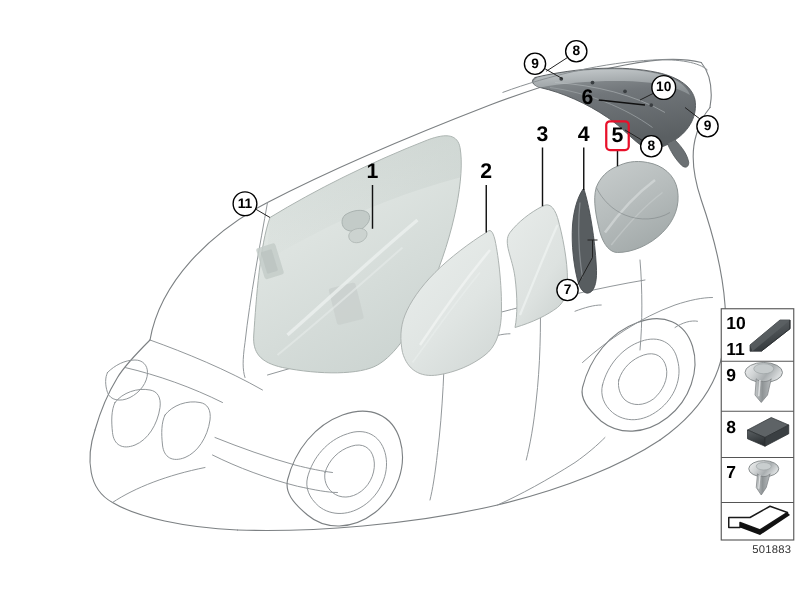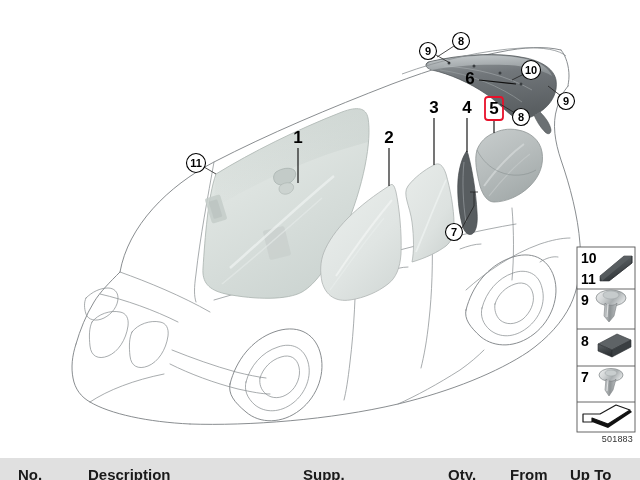--- a/index.html
+++ b/index.html
@@ -463,24 +463,14 @@
           <path d="M592 422 L608 428 L632 412 L630 410 L608 424 L592 418 Z" fill="#111111"></path>
         </g>
       </g>
     </g>
 
     <text class="diagram-id" x="633" y="442">501883</text>
 
   </svg>
 
   <div class="sep-line"></div>
-  <div class="bottom-table-band">
-    <div class="bottom-table-inner">
-      <div class="bt-cell bt-c1">No.</div>
-      <div class="bt-cell bt-c2">Description</div>
-      <div class="bt-cell bt-c3">Supp.</div>
-      <div class="bt-cell bt-c4">Qty.</div>
-      <div class="bt-cell bt-c5">From</div>
-      <div class="bt-cell bt-c6">Up To</div>
-    </div>
-  </div>
 
 </div>
 
 </body></html>

